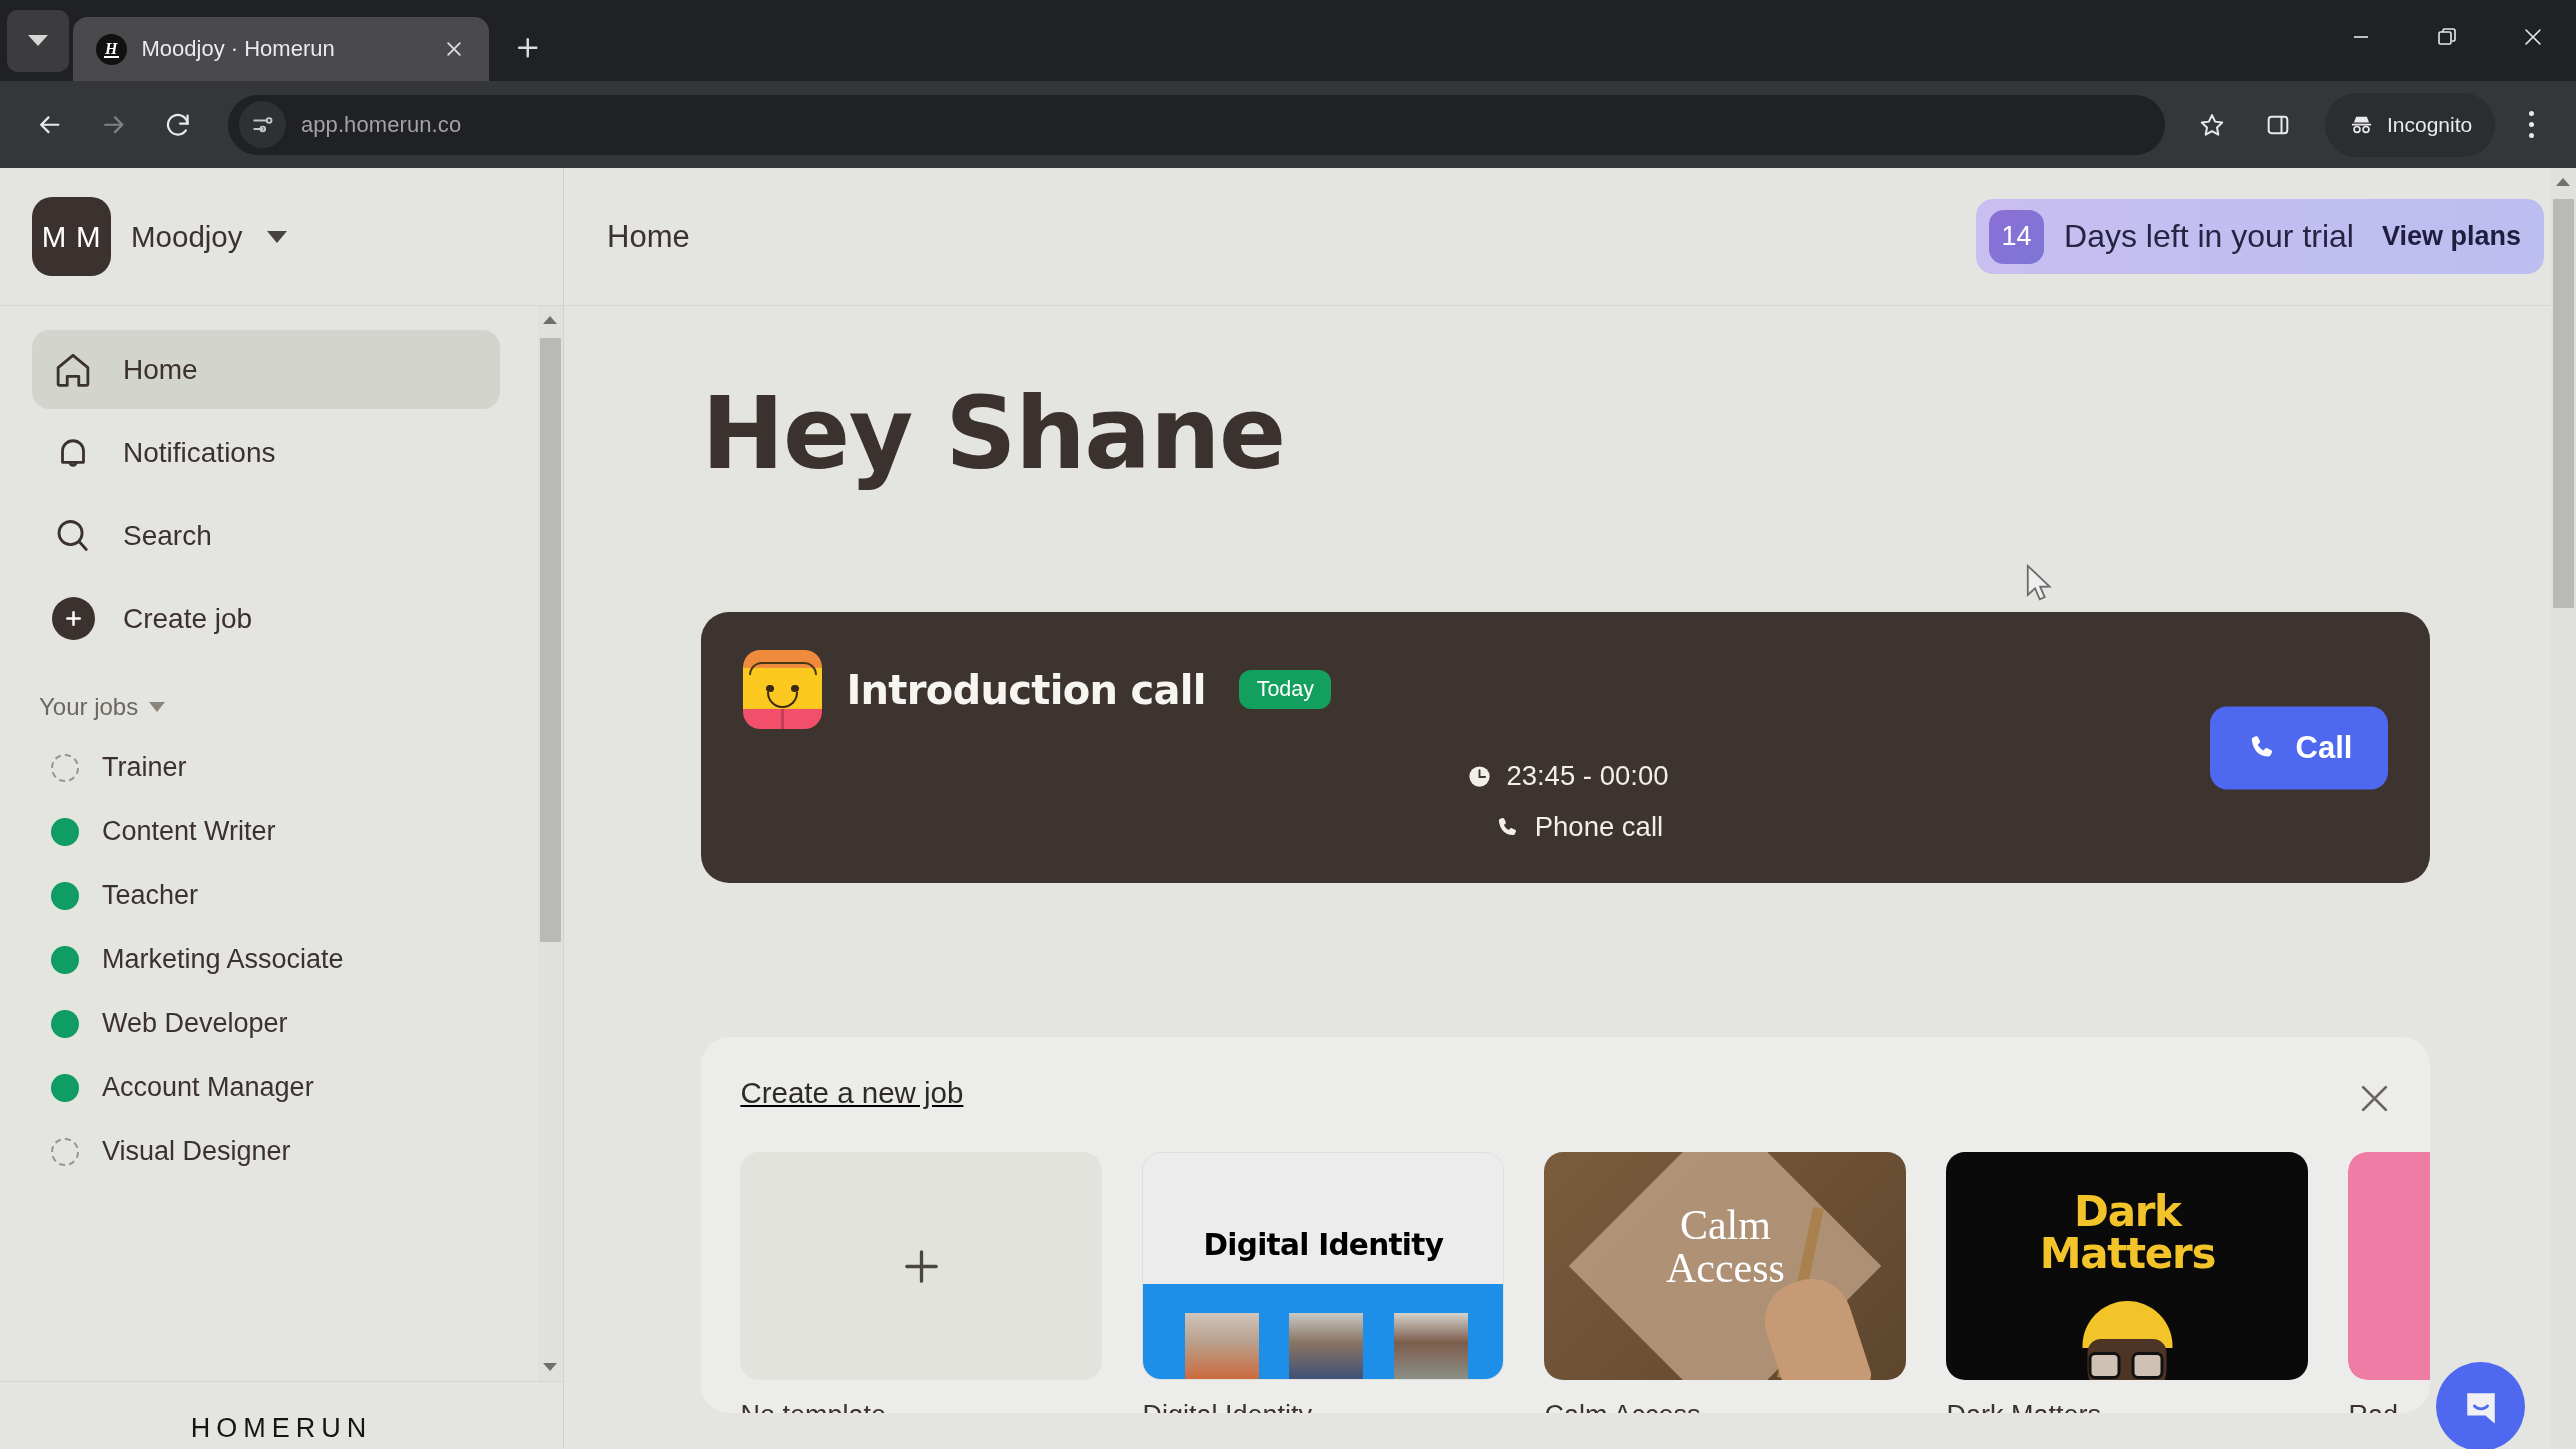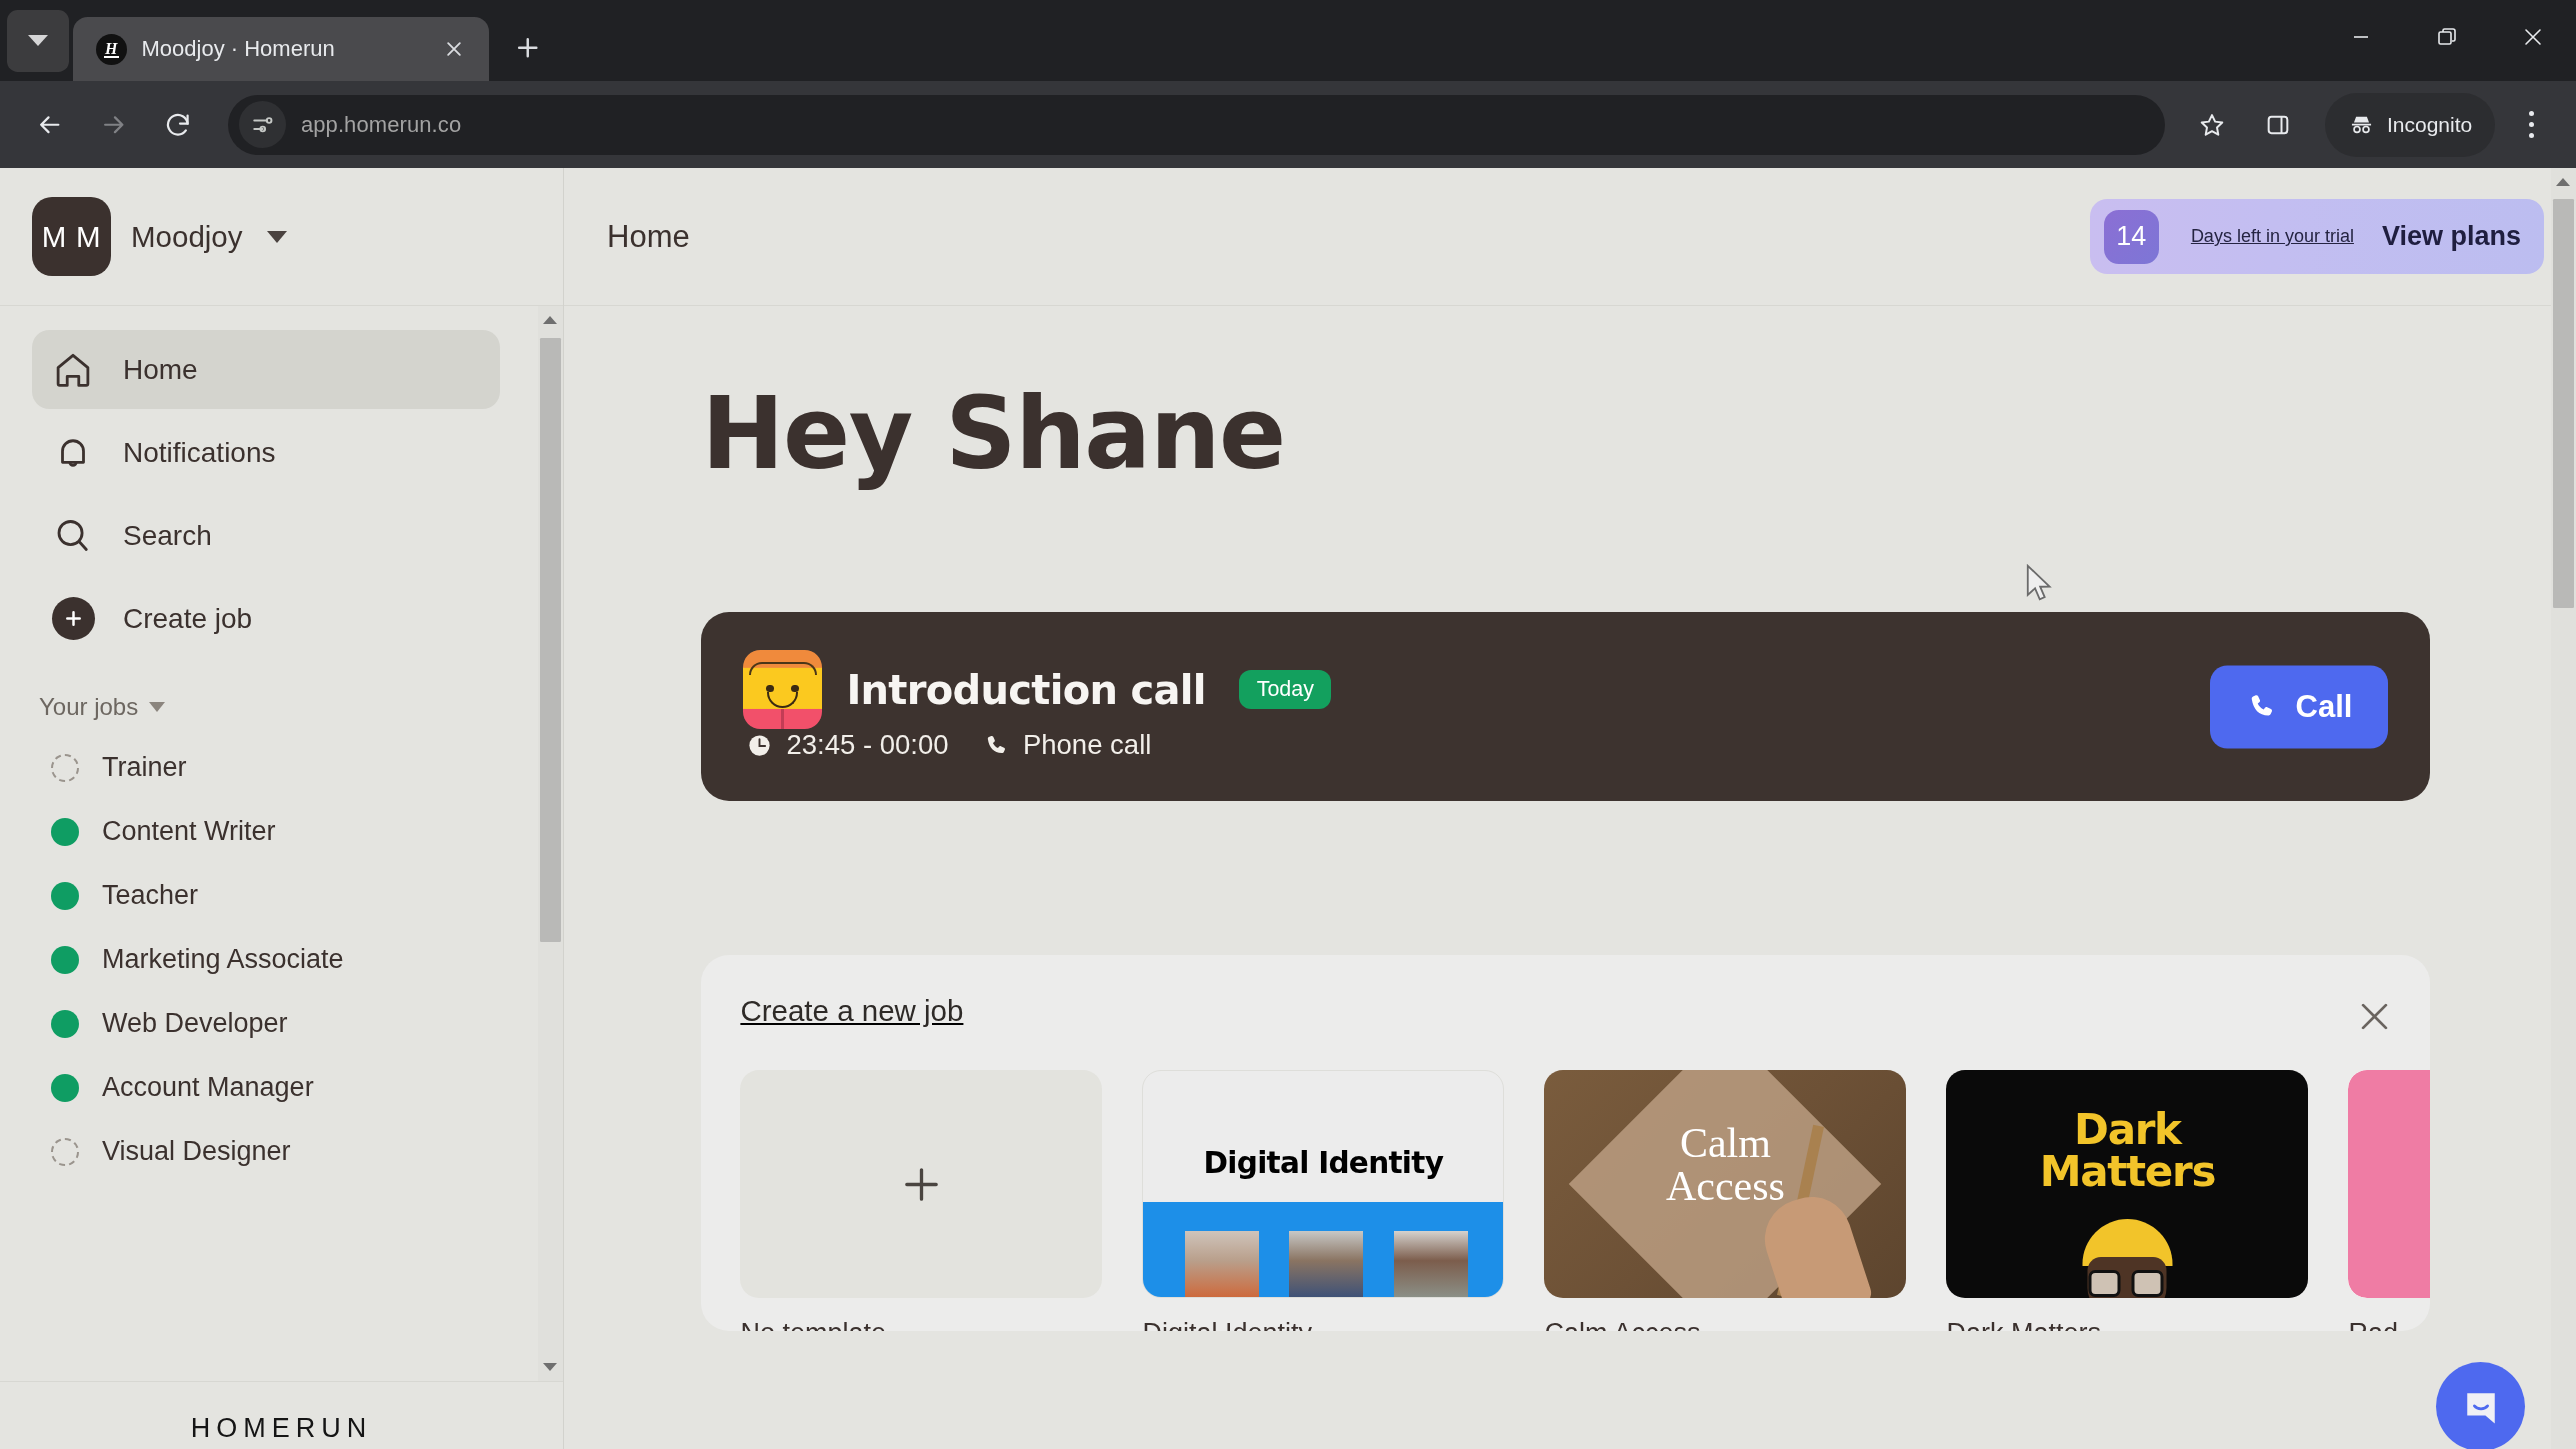--- a/index.html
+++ b/index.html
@@ -152,21 +152,21 @@
   .trial-banner {
     height: 75px; border-radius: 17.4px; display: flex; align-items: center; gap: 0;
     padding: 0 23px 0 13.4px;
     background: linear-gradient(90deg, #c9bef0 0%, #c3bef1 40%, #bcbdf0 100%);
   }
   .trial-badge {
     width: 55px; height: 54px; border-radius: 14.8px; color: #fff; font-size: 27px;
     display: flex; align-items: center; justify-content: center; flex: 0 0 auto;
     background: linear-gradient(135deg, #8b6fd4 0%, #7d76d6 100%);
   }
-  .trial-text { font-size: 18px; color: #252442; margin-left: 32px; white-space: nowrap; text-decoration: underline; }
+  .trial-text { font-size: 32px; color: #252442; margin-left: 20px; white-space: nowrap; }
   .trial-link { font-size: 27px; color: #1f1e3f; font-weight: 700; margin-left: 28px; white-space: nowrap; }
 
   .main-body { position: relative; height: calc(100% - 138px); overflow: hidden; padding: 0 60px 0 134px; }
 
   .greeting {
     font-size: 99px; font-weight: 700; color: #3b312e; letter-spacing: -1.3px;
     margin-top: 70px; margin-left: 3.4px; font-family: "DejaVu Sans", sans-serif;
   }
 
   .event-card {
@@ -178,21 +178,21 @@
     width: 79px; height: 79px; border-radius: 17.4px; flex: 0 0 auto; overflow: hidden; position: relative;
     background: linear-gradient(180deg,#f08a3c 0%, #f08a3c 22%, #fbc91f 23%, #fbc91f 74%, #f2506a 75%, #f2506a 100%);
   }
   .ev-emoji .eye { position: absolute; width: 7.4px; height: 7.4px; border-radius: 50%; background: #3b2a12; top: 35px; }
   .ev-emoji .eye.l { left: 23px; } .ev-emoji .eye.r { left: 48px; }
   .ev-emoji .smile { position: absolute; left: 24px; top: 42px; width: 31px; height: 16px; border: 2.7px solid #3b2a12; border-top: none; border-radius: 0 0 27px 27px; }
   .ev-emoji .hairline { position: absolute; top: 12px; left: 5.4px; width: 68px; height: 13.4px; border: 2.7px solid #4a3618; border-bottom: none; border-radius: 34px 34px 0 0; }
   .ev-emoji .split { position: absolute; bottom: 0; left: 38px; width: 2.7px; height: 20px; background: #c33c55; }
   .ev-title { font-size: 40px; font-weight: 700; color: #f7f5f2; font-family: "DejaVu Sans", sans-serif; letter-spacing: -0.7px;}
   .ev-badge { background: #13a05e; color: #fff; font-size: 21.5px; padding: 6.7px 17.4px; border-radius: 12px; margin-left: 9.4px; }
-  .ev-row2 { display: flex; align-items: center; gap: 11px; margin-left: 2.7px; }
+  .ev-row2 { display: flex; align-items: center; gap: 19px; margin-top: 31px; margin-left: 2.7px; flex-direction: column; }
   .ev-meta { display: flex; align-items: center; gap: 13.4px; }
   .ev-meta svg { width: 27px; height: 27px; }
   .ev-meta span { font-size: 27.5px; color: #f2efea; }
   .ev-meta + .ev-meta { margin-left: 23px; }
   .call-btn {
     position: absolute; right: 42px; top: 50%; transform: translateY(-50%);
     background: #4e69ef; border-radius: 17.4px; height: 83px; padding: 0 36px;
     display: flex; align-items: center; gap: 17.4px;
   }
   .call-btn svg { width: 32px; height: 32px; }

